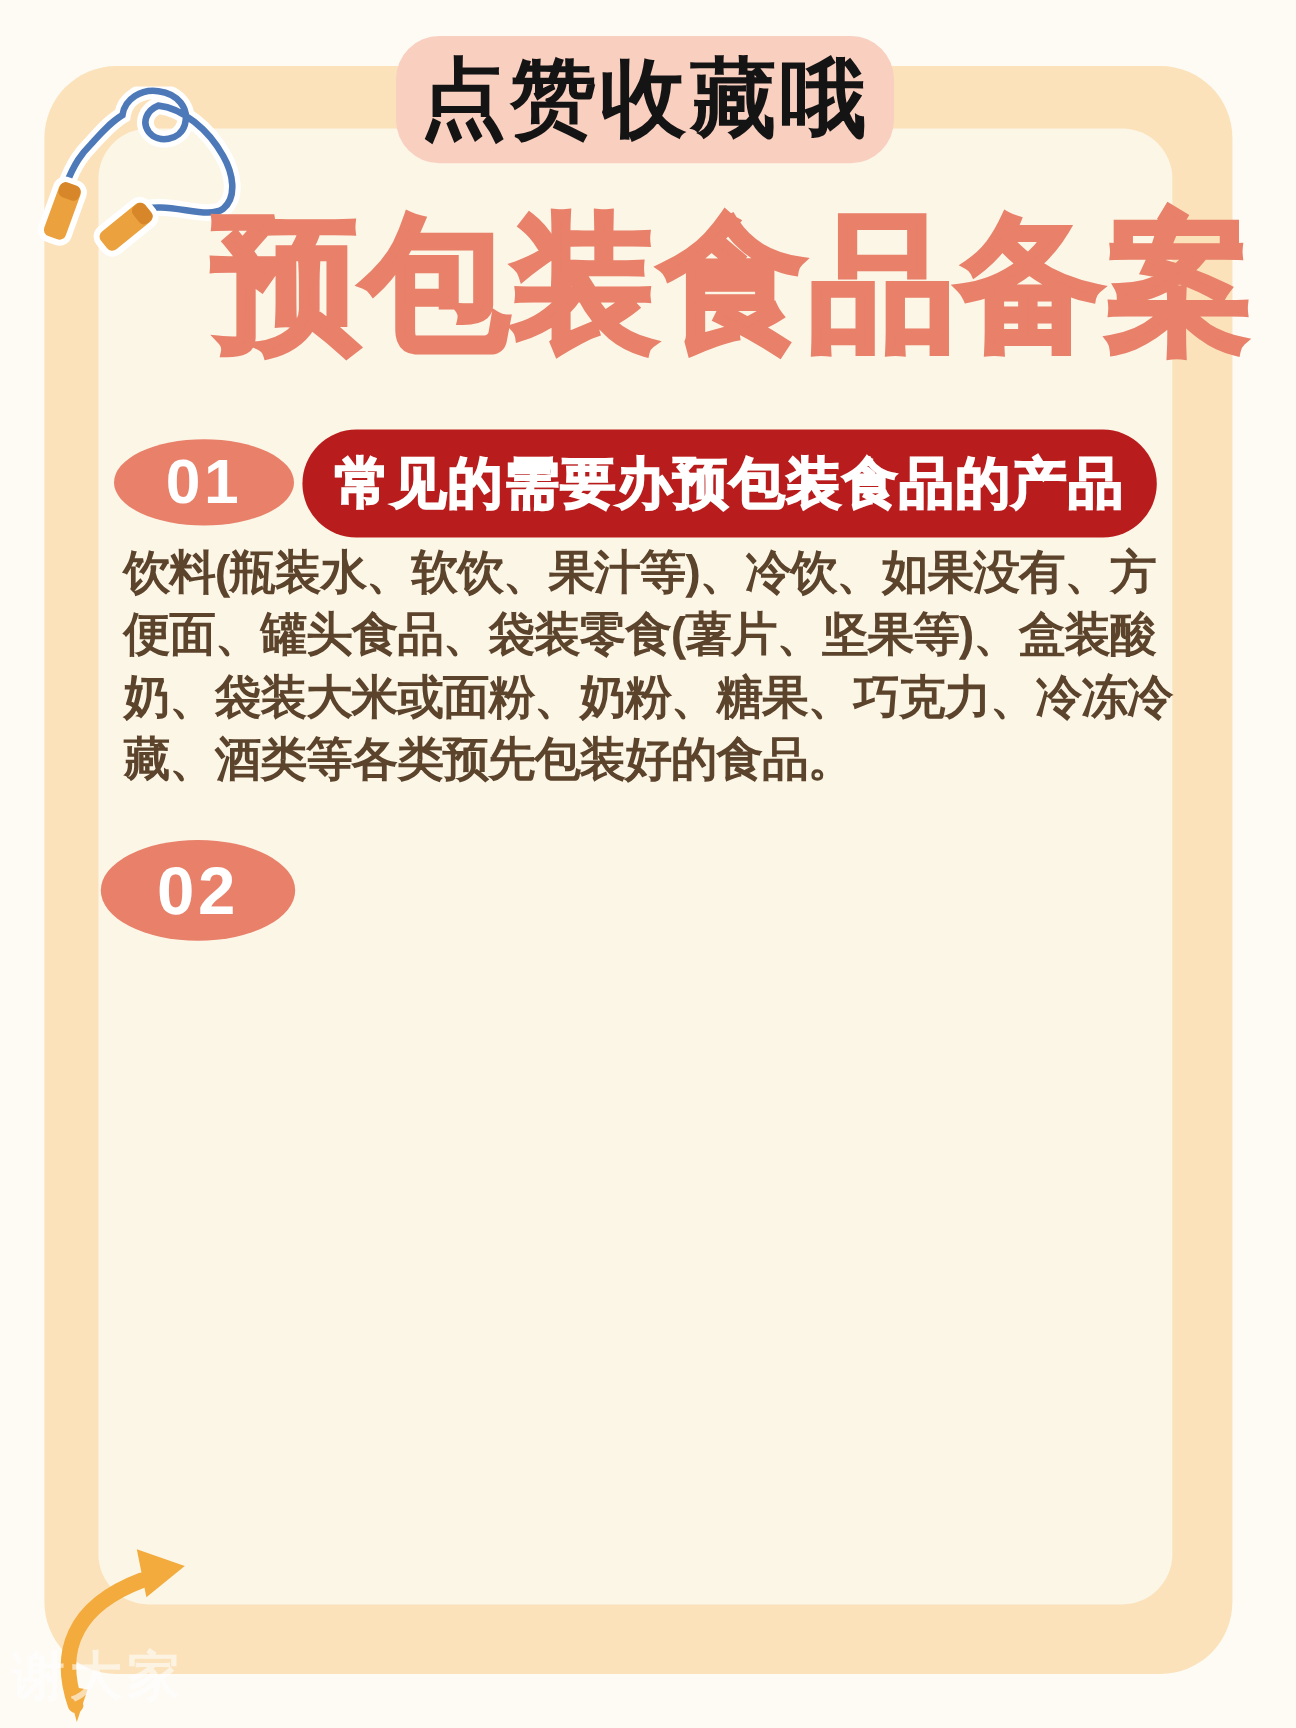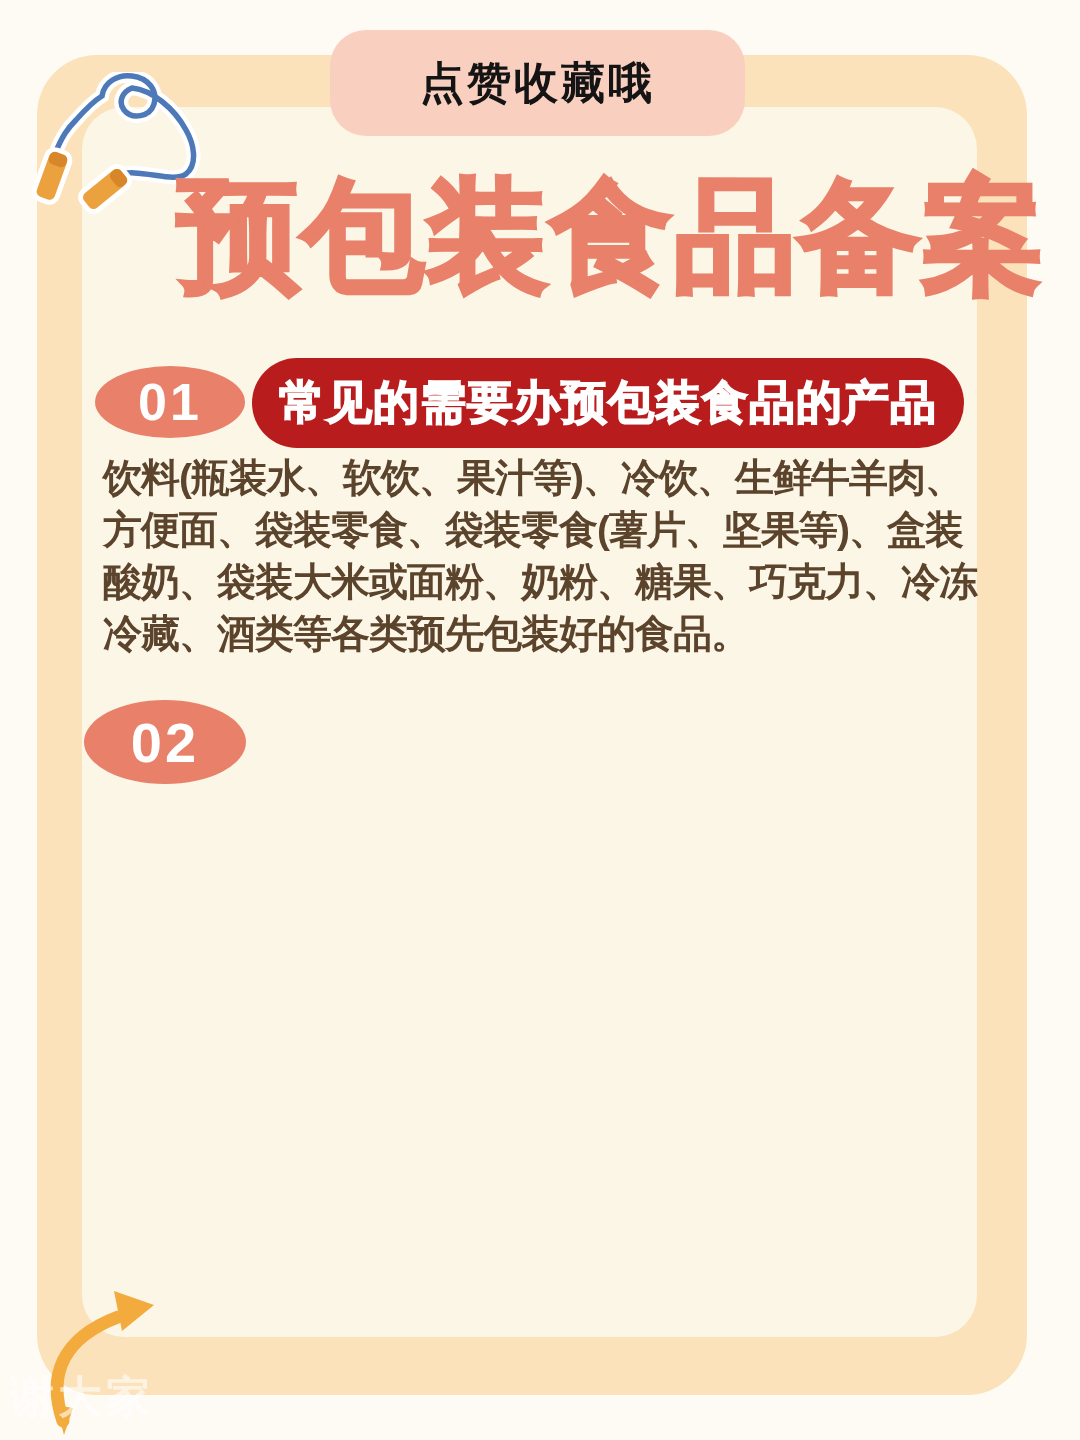--- a/index.html
+++ b/index.html
@@ -15,21 +15,21 @@
   .card{
     position:absolute;left:82px;top:107px;width:895px;height:1230px;
     background:#FCF6E7;border-radius:42px;
   }
   .top-pill{
     position:absolute;left:330px;top:30px;width:415px;height:106px;
     background:#F9CFC0;border-radius:36px;
     display:flex;align-items:center;justify-content:center;
   }
   .top-pill span{
-    font-size:44px;font-weight:900;color:#141414;letter-spacing:3px;
+    font-size:72px;font-weight:900;color:#141414;letter-spacing:3px;
   }
   .title{
     position:absolute;left:82px;top:172px;width:1060px;
     text-align:center;font-size:122px;font-weight:900;color:#E8806A;
     letter-spacing:2px;-webkit-text-stroke:4px #E8806A;line-height:1.05;
     white-space:nowrap;
   }
   .badge{
     position:absolute;background:#E8806A;border-radius:50%;
     display:flex;align-items:center;justify-content:center;
@@ -97,21 +97,21 @@
       <rect x="-9" y="-24" width="18" height="13" rx="5" fill="#D8862A"></rect>
     </g>
   </svg>
 
   <div class="title">预包装食品备案</div>
 
   <div class="badge b1">01</div>
   <div class="head-pill h1">
     <span>常见的需要办预包装食品的产品</span>
   </div>
-  <div class="body-text t1">饮料(瓶装水、软饮、果汁等)、冷饮、生鲜牛羊肉、方便面、袋装零食、袋装零食(薯片、坚果等)、盒装酸奶、袋装大米或面粉、奶粉、糖果、巧克力、冷冻冷藏、酒类等各类预先包装好的食品。</div>
+  <div class="body-text t1">饮料(瓶装水、软饮、果汁等)、冷饮、如果没有、方便面、罐头食品、袋装零食(薯片、坚果等)、盒装酸奶、袋装大米或面粉、奶粉、糖果、巧克力、冷冻冷藏、酒类等各类预先包装好的食品。</div>
 
   <div class="badge b2">02</div>
 
   <svg class="arrow-svg" width="140" height="157" viewBox="0 0 140 157">
     <path d="M 35 138 C 20 95, 32 56, 90 34" fill="none" stroke="#F3AB3E" stroke-width="13" stroke-linecap="round"></path>
     <polygon points="126,22 86,8 94,48" fill="#F3AB3E"></polygon>
     <polygon points="28,122 45,125 36,152" fill="#F3AB3E"></polygon>
   </svg>
 
   <div class="watermark">谢大家</div>

